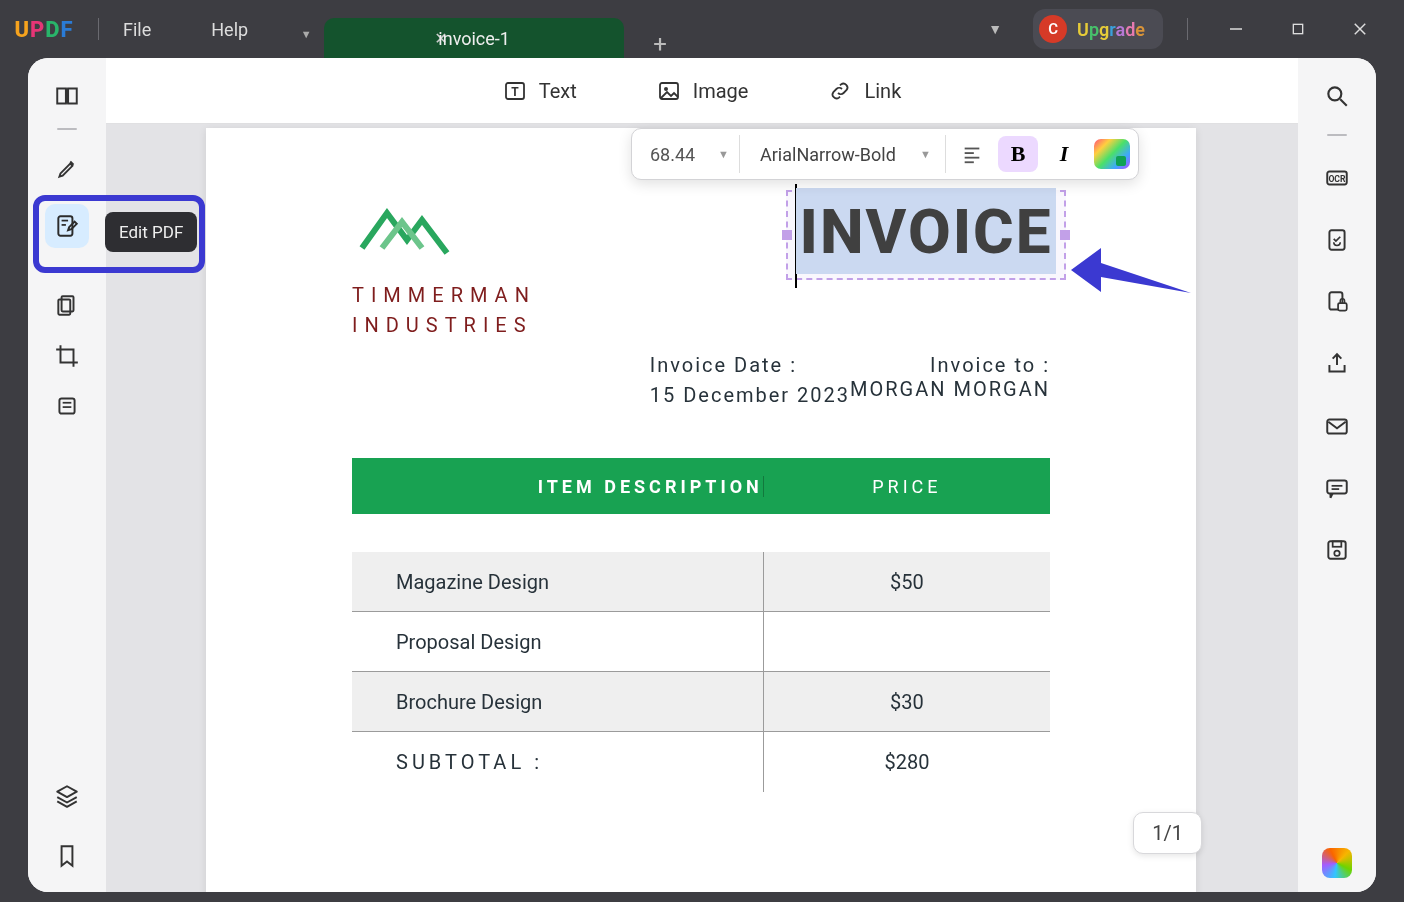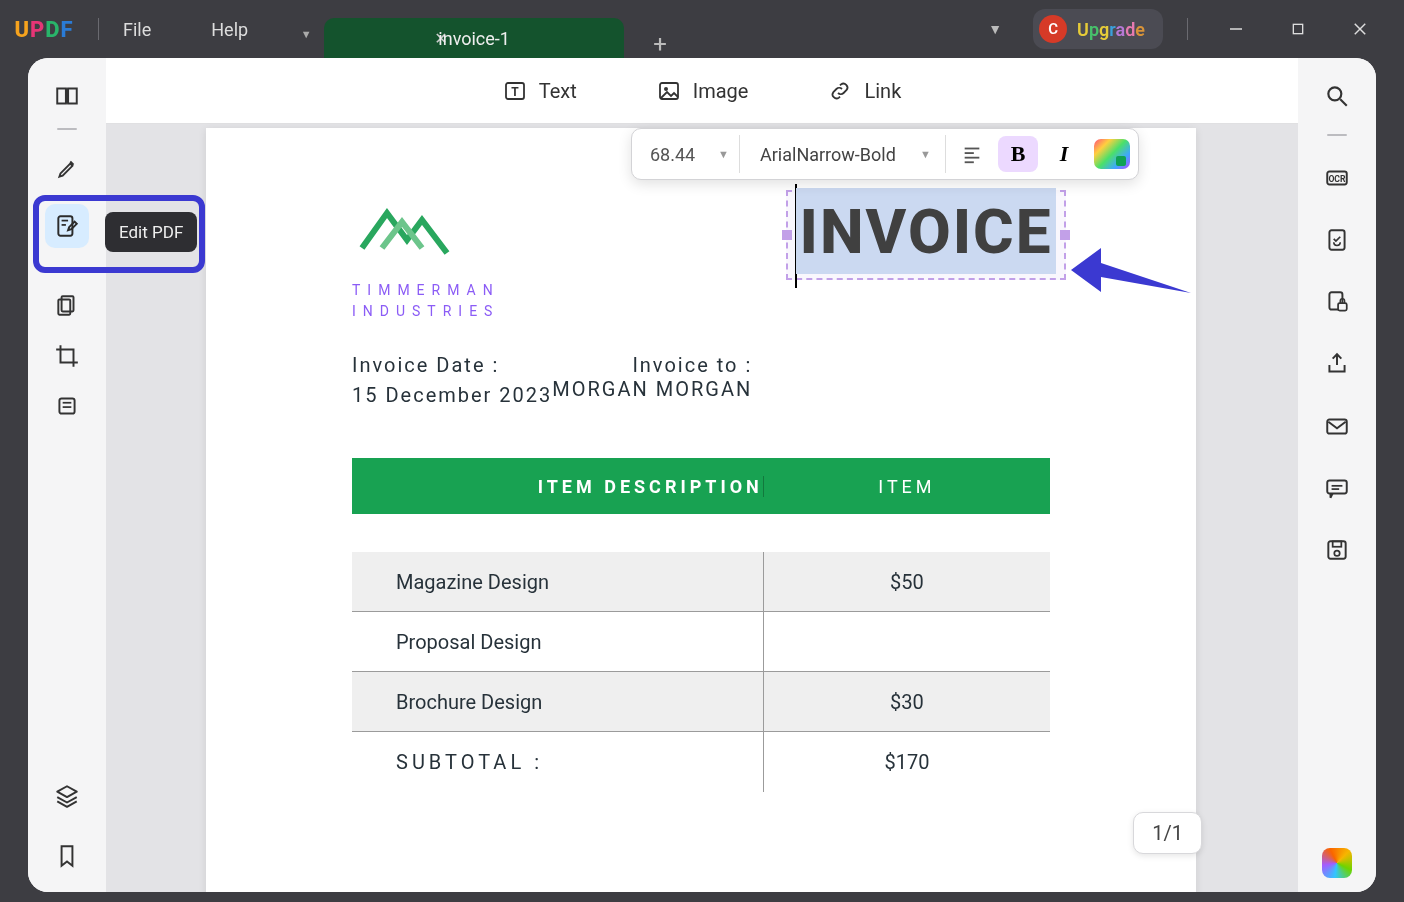--- a/index.html
+++ b/index.html
@@ -42,27 +42,27 @@
   .ai-icon { width:30px; height:30px; border-radius:8px; background:conic-gradient(from 45deg,#f7b500,#6dd400,#32c5ff,#a35cff,#fa6400,#f7b500);}
 
   .canvas { position:absolute; left:78px; right:78px; top:0; bottom:0; background:#e3e3e6; overflow:hidden;}
   .edit-toolbar { position:absolute; left:0; right:0; top:0; height:66px; background:#fff; display:flex; align-items:center; justify-content:center; gap:80px; border-bottom:1px solid #e0e0e2;}
   .tool { display:flex; align-items:center; gap:12px; font-size:20px; color:#333;}
   .tool svg { width:24px; height:24px;}
   
   .page { position:absolute; left:100px; top:70px; width:990px; background:#fff; box-shadow:0 2px 8px rgba(0,0,0,.1); padding-bottom:20px;}
   .company { position:absolute; left:146px; top:70px; }
   .company-logo svg { width:130px; height:60px;}
-  .company-name { margin-top:18px; letter-spacing:7px; color:#8b5cf6; font-size:14px; line-height:1.5;}
+  .company-name { margin-top:18px; letter-spacing:7px; color:#7f1d1d; font-size:20px; line-height:1.5;}
   .selected-text-box { position:absolute; left:580px; top:62px; width:280px; height:90px; border:2px dashed #c2a0e8; background:rgba(150,120,220,.06);}
   .selected-text-box::before, .selected-text-box::after { content:''; position:absolute; width:10px; height:10px; background:#c2a0e8; top:50%; transform:translateY(-50%);}
   .selected-text-box::before { left:-6px;} .selected-text-box::after { right:-6px;}
   .invoice-word { position:absolute; left:8px; top:-4px; right:8px; bottom:4px; background:#cbd9f1; display:flex; align-items:center; justify-content:center; font-size:62px; font-weight:800; letter-spacing:2px; color:#404040;}
   .caret-line { position:absolute; left:7px; top:-8px; width:2px; height:104px; background:#000;}
-  .invoice-meta { position:absolute; left:146px; top:225px; right:146px; display:flex; justify-content:flex-start; font-size:20px; color:#27323a; letter-spacing:2px;}
+  .invoice-meta { position:absolute; left:146px; top:225px; right:146px; display:flex; justify-content:flex-end; font-size:20px; color:#27323a; letter-spacing:2px;}
   .invoice-meta .left div:first-child { margin-bottom:6px;}
   .invoice-meta .right { text-align:right;}
   .tablehdr { position:absolute; left:146px; top:330px; right:146px; height:56px; background:#18a252; color:#fff; display:flex; align-items:center; letter-spacing:4px; font-size:18px;}
   .tablehdr .c1 { width:59%; text-align:right; border-right:1px solid rgba(0,0,0,.25);font-weight:bold;}
   .tablehdr .c2 { width:41%; text-align:center;}
   .tbody { position:absolute; left:146px; top:424px; right:146px;}
   .trow { display:flex; height:60px; align-items:center; border-bottom:1px solid #9b9b9b; font-size:20px; color:#27323a;}
   .trow.alt { background:#efefef;}
   .trow .c1 { width:59%; padding-left:44px; border-right:1px solid #9b9b9b; height:100%; display:flex; align-items:center;}
   .trow .c2 { width:41%; text-align:center;}
@@ -327,38 +327,38 @@
           <div>15 December 2023</div>
         </div>
         <div class="right">
           <div>Invoice to :</div>
           <div>MORGAN MORGAN</div>
         </div>
       </div>
 
       <div class="tablehdr">
         <div class="c1">ITEM DESCRIPTION</div>
-        <div class="c2">ITEM</div>
+        <div class="c2">PRICE</div>
       </div>
 
       <div class="tbody">
         <div class="trow alt">
           <div class="c1">Magazine Design</div>
           <div class="c2">$50</div>
         </div>
         <div class="trow">
           <div class="c1">Proposal Design</div>
         </div>
         <div class="trow alt">
           <div class="c1">Brochure Design</div>
           <div class="c2">$30</div>
         </div>
         <div class="trow subtotal" style="border-bottom:none;">
           <div class="c1">SUBTOTAL :</div>
-          <div class="c2">$170</div>
+          <div class="c2">$280</div>
         </div>
       </div>
     </div>
 
     <svg class="arrow" width="130" height="70" viewBox="0 0 130 70">
       <path d="M125 55 L35 25 L35 10 L5 32 L35 54 L35 39 Z" fill="#3b39d1"></path>
     </svg>
 
     <div class="page-indicator">1/1</div>
   </div>

